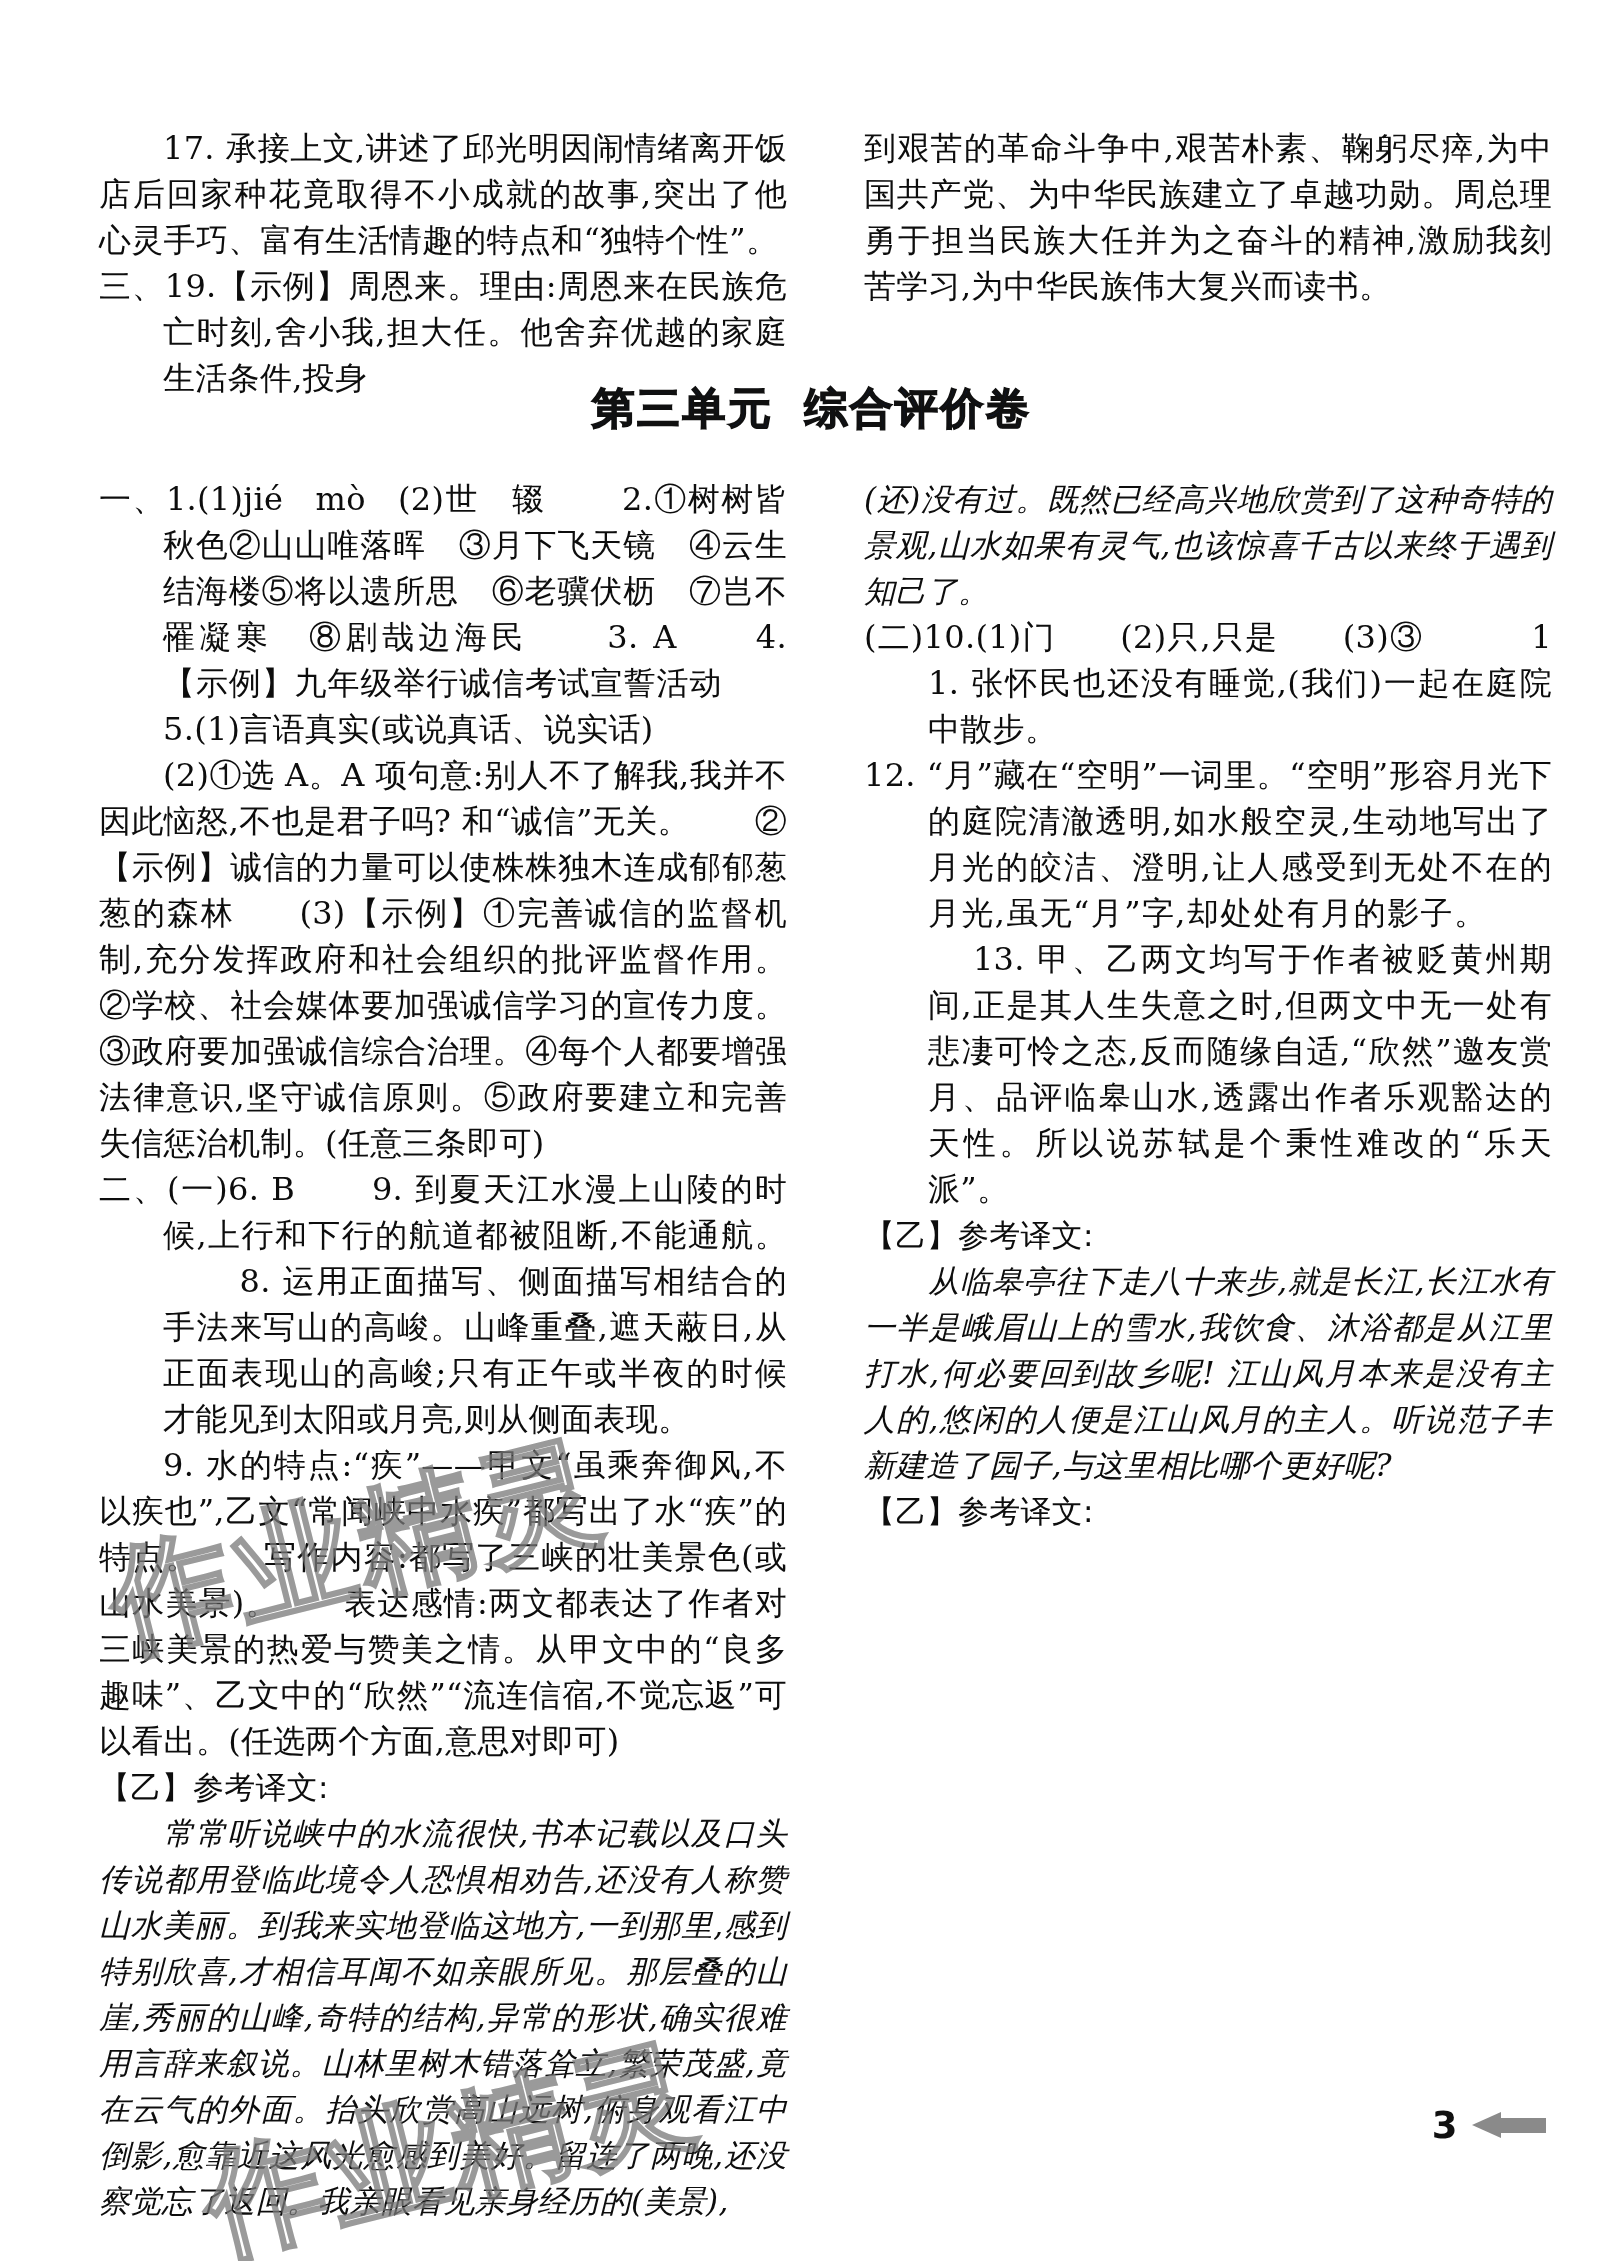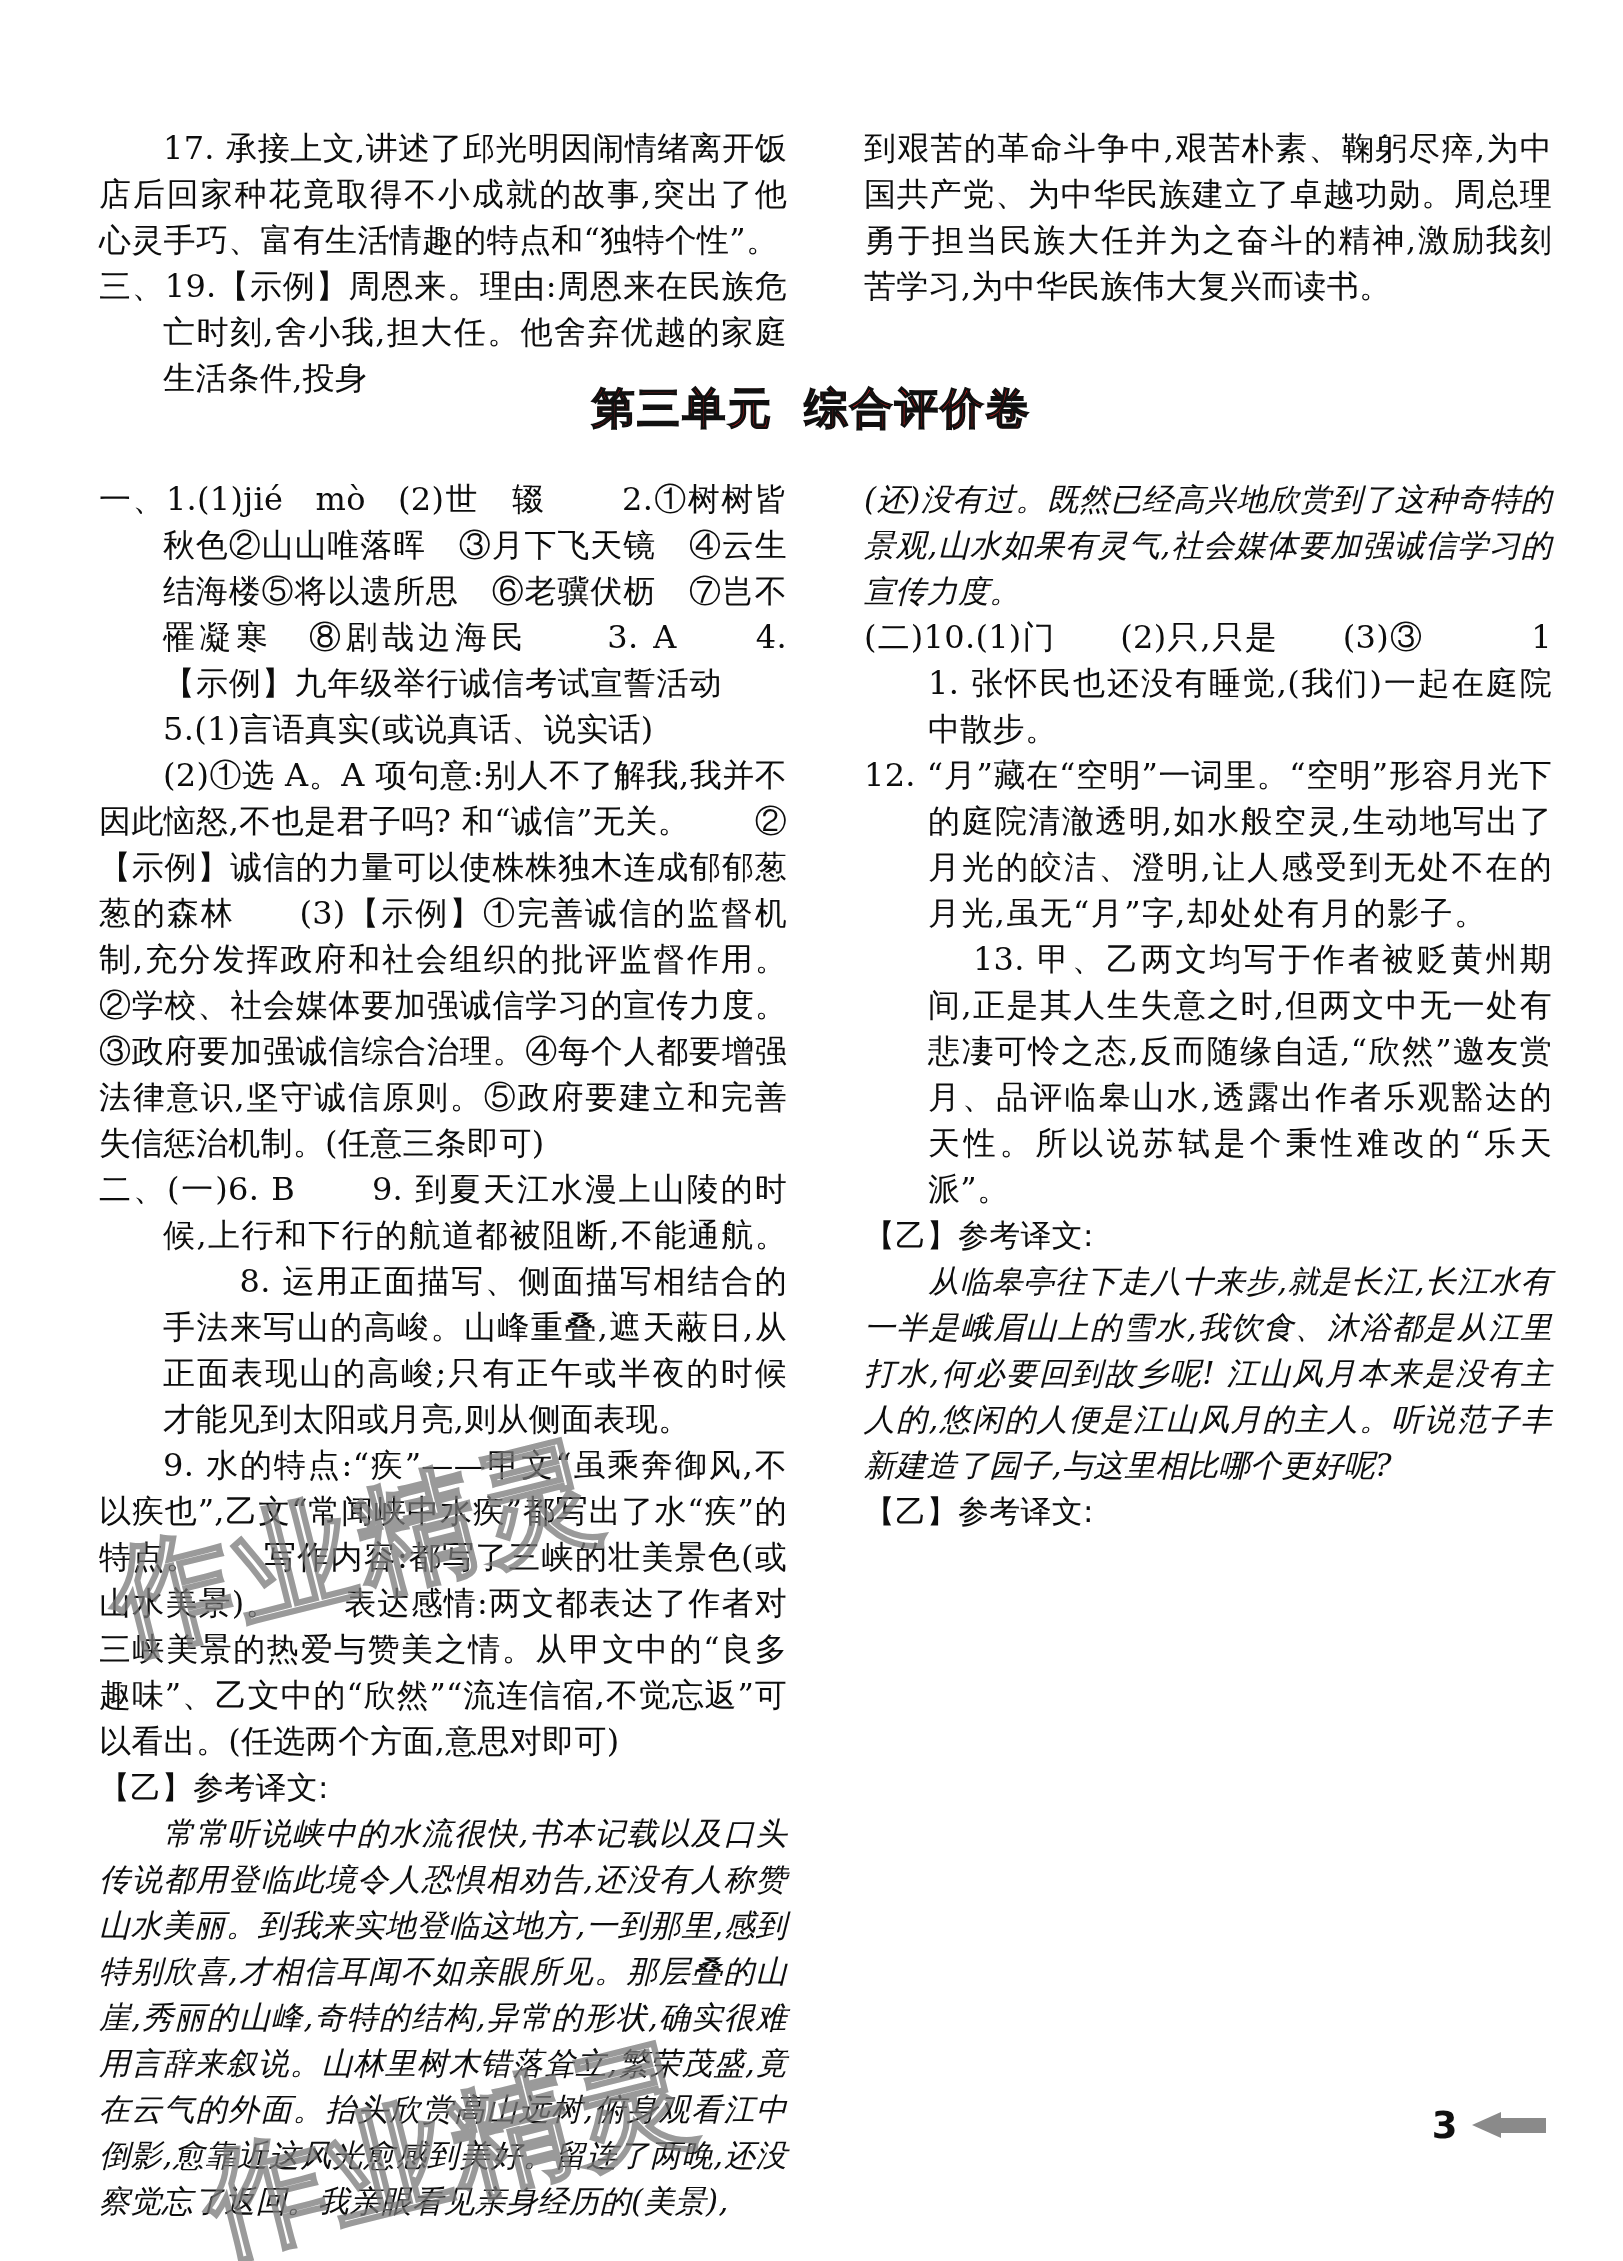--- a/index.html
+++ b/index.html
@@ -80,21 +80,21 @@
     top: 380px;
     width: 1623px;
     text-align: center;
   }
   .unit-title {
     display: inline-block;
     font-family: "DejaVu Sans", "Liberation Sans", sans-serif;
     font-weight: bold;
     font-size: 43px;
     letter-spacing: 2.4px;
-    color: #b91c1c;
+    color: #0f172a;
     -webkit-text-stroke: 1.3px #101010;
   }
   .unit-title .sp { display: inline-block; width: 31px; }
 
   
   .band-main { top: 476px; align-items: flex-start; }
 
   
   .wm {
     position: absolute;
@@ -185,21 +185,21 @@
     <div class="col">
       <p class="p hang">一、1.(1)jié mò (2)世 辍   2.①树树皆秋色②山山唯落晖 ③月下飞天镜 ④云生结海楼⑤将以遗所思 ⑥老骥伏枥 ⑦岂不罹凝寒 ⑧剧哉边海民   3. A   4.【示例】九年级举行诚信考试宣誓活动   5.(1)言语真实(或说真话、说实话)</p>
       <p class="p indent2">(2)①选 A。A 项句意:别人不了解我,我并不因此恼怒,不也是君子吗? 和“诚信”无关。  ②【示例】诚信的力量可以使株株独木连成郁郁葱葱的森林  (3)【示例】①完善诚信的监督机制,充分发挥政府和社会组织的批评监督作用。②学校、社会媒体要加强诚信学习的宣传力度。③政府要加强诚信综合治理。④每个人都要增强法律意识,坚守诚信原则。⑤政府要建立和完善失信惩治机制。(任意三条即可)</p>
       <p class="p hang">二、(一)6. B   9. 到夏天江水漫上山陵的时候,上行和下行的航道都被阻断,不能通航。   8. 运用正面描写、侧面描写相结合的手法来写山的高峻。山峰重叠,遮天蔽日,从正面表现山的高峻;只有正午或半夜的时候才能见到太阳或月亮,则从侧面表现。</p>
       <p class="p indent2">9. 水的特点:“疾”——甲文“虽乘奔御风,不以疾也”,乙文“常闻峡中水疾”都写出了水“疾”的特点。  写作内容:都写了三峡的壮美景色(或山水美景)。  表达感情:两文都表达了作者对三峡美景的热爱与赞美之情。从甲文中的“良多趣味”、乙文中的“欣然”“流连信宿,不觉忘返”可以看出。(任选两个方面,意思对即可)</p>
       <p class="p kai-label">【乙】参考译文:</p>
       <p class="p kai indent2">常常听说峡中的水流很快,书本记载以及口头传说都用登临此境令人恐惧相劝告,还没有人称赞山水美丽。到我来实地登临这地方,一到那里,感到特别欣喜,才相信耳闻不如亲眼所见。那层叠的山崖,秀丽的山峰,奇特的结构,异常的形状,确实很难用言辞来叙说。山林里树木错落耸立,繁荣茂盛,竟在云气的外面。抬头欣赏高山远树,俯身观看江中倒影,愈靠近这风光愈感到美好。留连了两晚,还没察觉忘了返回。我亲眼看见亲身经历的(美景),</p>
     </div>
 
     <div class="col">
-      <p class="p kai">(还)没有过。既然已经高兴地欣赏到了这种奇特的景观,山水如果有灵气,社会媒体要加强诚信学习的宣传力度。</p>
+      <p class="p kai">(还)没有过。既然已经高兴地欣赏到了这种奇特的景观,山水如果有灵气,也该惊喜千古以来终于遇到知己了。</p>
       <p class="p hang">(二)10.(1)门  (2)只,只是  (3)③    11. 张怀民也还没有睡觉,(我们)一起在庭院中散步。</p>
       <p class="p hang">12. “月”藏在“空明”一词里。“空明”形容月光下的庭院清澈透明,如水般空灵,生动地写出了月光的皎洁、澄明,让人感受到无处不在的月光,虽无“月”字,却处处有月的影子。    13. 甲、乙两文均写于作者被贬黄州期间,正是其人生失意之时,但两文中无一处有悲凄可怜之态,反而随缘自适,“欣然”邀友赏月、品评临皋山水,透露出作者乐观豁达的天性。所以说苏轼是个秉性难改的“乐天派”。</p>
       <p class="p kai-label">【乙】参考译文:</p>
       <p class="p kai indent2">从临皋亭往下走八十来步,就是长江,长江水有一半是峨眉山上的雪水,我饮食、沐浴都是从江里打水,何必要回到故乡呢! 江山风月本来是没有主人的,悠闲的人便是江山风月的主人。听说范子丰新建造了园子,与这里相比哪个更好呢?</p>
       <p class="p kai-label">【乙】参考译文:</p>
 
     </div>
   </div>
 
   <div class="wm wm-a">作业精灵</div>

